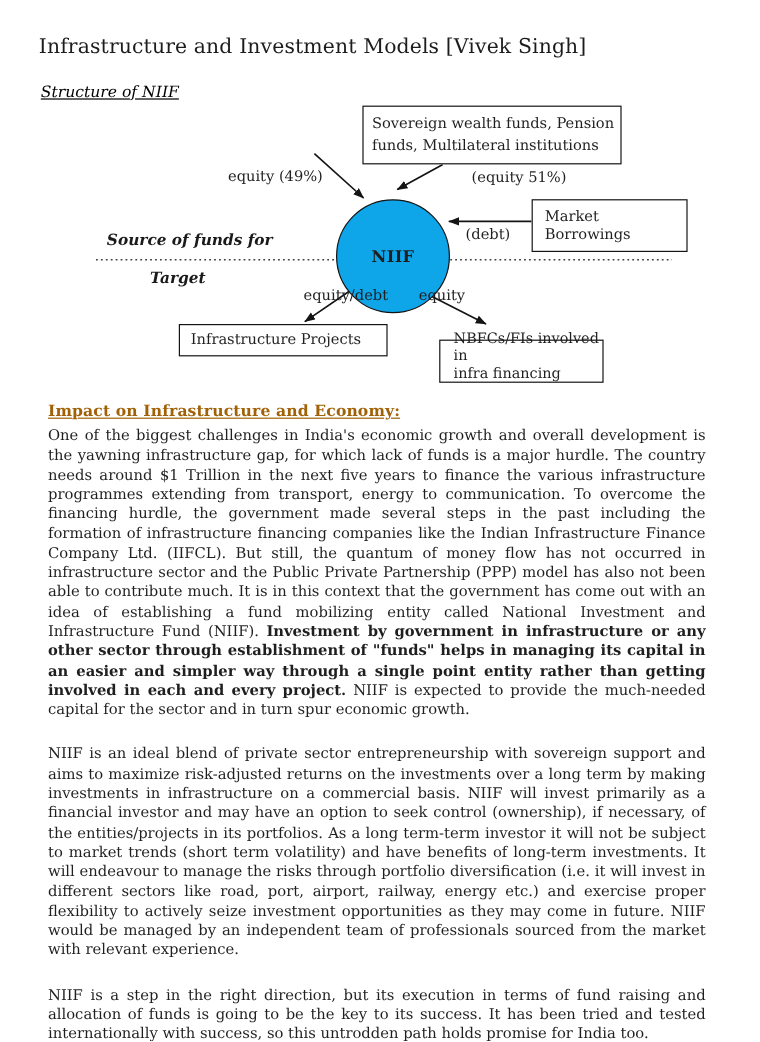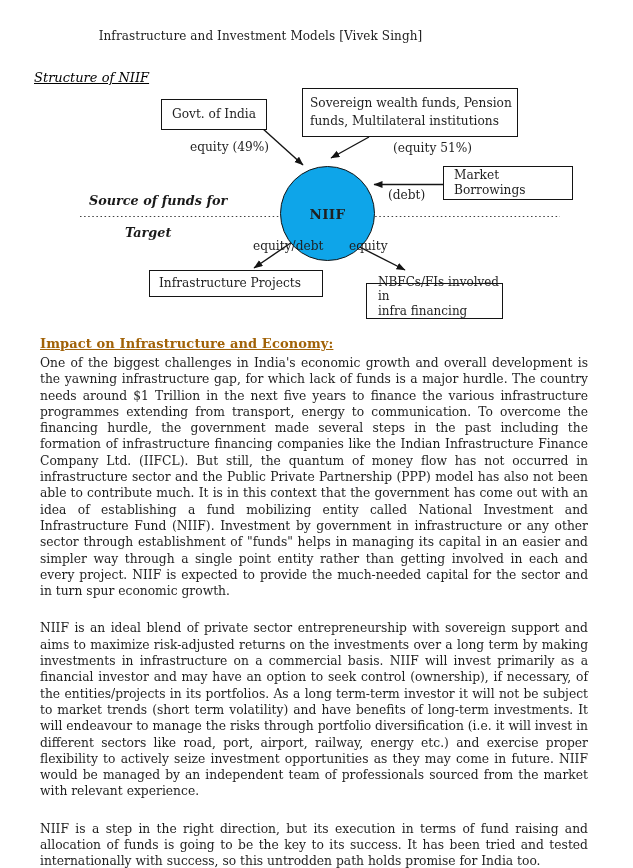--- a/index.html
+++ b/index.html
@@ -10,21 +10,21 @@
     height: 868px;
     background: #ffffff;
     font-family: "DejaVu Serif", "Liberation Serif", serif;
     color: #1f1f1f;
     overflow: hidden;
   }
   .doc-title {
     position: absolute;
     top: 29px; left: 0; width: 521px;
     text-align: center;
-    font-size: 12px;
+    font-size: 17px;
     color: #1c1c1c;
     letter-spacing: 0.1px;
   }
   .structure-heading {
     position: absolute;
     top: 70px; left: 34px;
     font-size: 13px;
     font-weight: normal;
     font-style: italic;
     text-decoration: underline;
@@ -44,21 +44,21 @@
   .node-label {
     font-size: 12.2px;
     line-height: 15.6px;
     white-space: pre-line;
     color: #1f1f1f;
   }
   .node-govt     { left: 161px; top:  99px; width: 106px; height: 31px; }
   .node-govt .node-label { padding-left: 10px; }
   .node-sovereign{ left: 302px; top:  88px; width: 216px; height: 49px; }
   .node-sovereign .node-label { padding-left: 7px; line-height: 17.2px; }
-  .node-market   { left: 443px; top: 166px; width: 130px; height: 34px; }
+  .node-market   { left: 443px; top: 166px; width: 130px; height: 44px; }
   .node-market .node-label { padding-left: 10px; line-height: 15px; }
   .node-infra    { left: 149px; top: 270px; width: 174px; height: 27px; }
   .node-infra .node-label { padding-left: 9px; }
   .node-nbfc     { left: 366px; top: 283px; width: 137px; height: 36px; align-items: flex-end; }
   .node-nbfc .node-label { padding-left: 11px; line-height: 14.4px; font-size: 12px; }
   .node-circle {
     position: absolute;
     left: 280px; top: 166px; width: 95px; height: 95px;
     border: 1px solid #141414;
     border-radius: 50%;
@@ -104,21 +104,21 @@
     letter-spacing: 0.1px;
   }
   .article p {
     font-size: 12.3px;
     line-height: 16.3px;
     text-align: justify;
     color: #1f1f1f;
     margin-bottom: 21px;
   }
   .article p:last-child { margin-bottom: 0; }
-  .bold-run { font-weight: normal; }
+  .bold-run { font-weight: bold; }
 </style>
 </head>
 <body>
 
 <div class="page">
 
   <div class="doc-title">Infrastructure and Investment Models [Vivek Singh]</div>
 
   <div class="diagram">
 
@@ -131,23 +131,20 @@
         </marker>
       </defs>
       <line x1="80" y1="216.5" x2="560" y2="216.5" stroke="#404040" stroke-width="1.2" stroke-dasharray="1.5,2.6"></line>
       <line x1="262" y1="128" x2="303" y2="165" stroke="#141414" stroke-width="1.4" marker-end="url(#ah)"></line>
       <line x1="369" y1="137" x2="331" y2="158" stroke="#141414" stroke-width="1.4" marker-end="url(#ah)"></line>
       <line x1="443" y1="184.5" x2="374" y2="184.5" stroke="#141414" stroke-width="1.4" marker-end="url(#ah)"></line>
       <line x1="295" y1="240" x2="254" y2="268" stroke="#141414" stroke-width="1.4" marker-end="url(#ah)"></line>
       <line x1="342" y1="238" x2="405" y2="270" stroke="#141414" stroke-width="1.4" marker-end="url(#ah)"></line>
     </svg>
 
-    <div class="node node-govt">
-      <div class="node-label">Govt. of India</div>
-    </div>
 
     <div class="node node-sovereign">
       <div class="node-label">Sovereign wealth funds, Pension
 funds, Multilateral institutions</div>
     </div>
 
     <div class="node node-market">
       <div class="node-label">Market
 Borrowings</div>
     </div>

